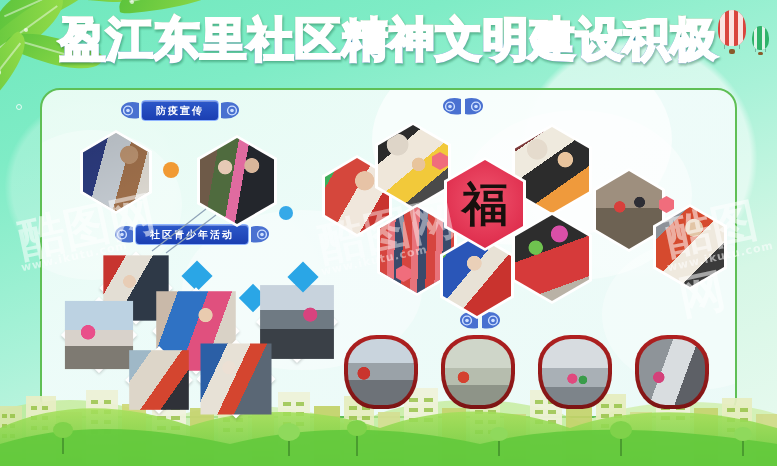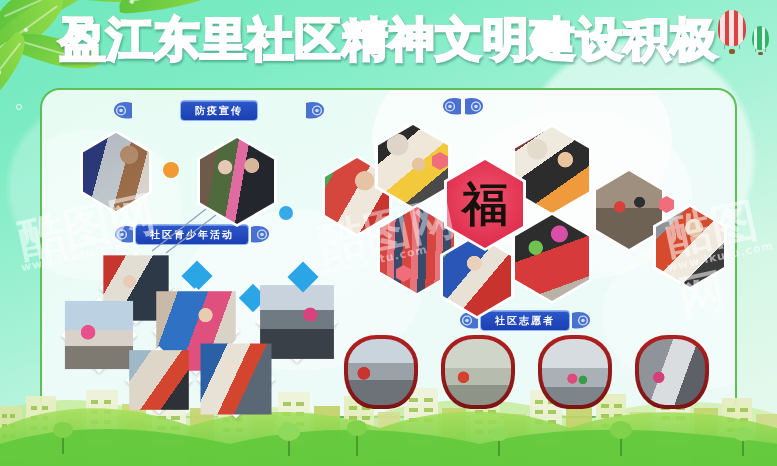--- a/index.html
+++ b/index.html
@@ -158,21 +158,21 @@
 </div>
 
 <div class="panel">
   <div class="cloud" style="left:330px; top:-55px; width:300px; height:210px;"></div>
   <div class="cloud" style="left:420px; top:20px;  width:230px; height:170px; background:rgba(255,255,255,.45);"></div>
   <div class="cloud" style="left:140px; top:120px; width:240px; height:160px; background:rgba(255,255,255,.38);"></div>
   <div class="cloud" style="left:-40px; top:40px;  width:180px; height:150px; background:rgba(255,255,255,.30);"></div>
   <div class="cloud" style="left:560px; top:150px; width:190px; height:150px; background:rgba(255,255,255,.35);"></div>
 </div>
 
-<div class="banner" style="left:112px; top:100px;gap:46px;">
+<div class="banner" style="left:119px; top:100px;">
   <span class="orn">
     <svg width="22" height="21" viewBox="0 0 22 21">
         <path d="M20 3 C10 0 2 4 2 10 C2 16 10 20 20 18 Z" fill="#2c58c9" opacity=".85"></path>
         <circle cx="9" cy="10.5" r="4.4" fill="none" stroke="#cfe0ff" stroke-width="1.4"></circle>
         <circle cx="9" cy="10.5" r="1.8" fill="#cfe0ff"></circle>
       </svg>
   </span>
   <span class="plate">防疫宣传</span>
   <span class="orn" style="transform:scaleX(-1);">
     <svg width="22" height="21" viewBox="0 0 22 21">
@@ -219,21 +219,20 @@
 </div>
 
 <div class="banner" style="left:458px; top:310px;">
   <span class="orn">
     <svg width="22" height="21" viewBox="0 0 22 21">
         <path d="M20 3 C10 0 2 4 2 10 C2 16 10 20 20 18 Z" fill="#2c58c9" opacity=".85"></path>
         <circle cx="9" cy="10.5" r="4.4" fill="none" stroke="#cfe0ff" stroke-width="1.4"></circle>
         <circle cx="9" cy="10.5" r="1.8" fill="#cfe0ff"></circle>
       </svg>
   </span>
-  <span class="plate">社区志愿者</span>
   <span class="orn" style="transform:scaleX(-1);">
     <svg width="22" height="21" viewBox="0 0 22 21">
         <path d="M20 3 C10 0 2 4 2 10 C2 16 10 20 20 18 Z" fill="#2c58c9" opacity=".85"></path>
         <circle cx="9" cy="10.5" r="4.4" fill="none" stroke="#cfe0ff" stroke-width="1.4"></circle>
         <circle cx="9" cy="10.5" r="1.8" fill="#cfe0ff"></circle>
       </svg>
   </span>
 </div>
 
 <div class="hex" style="left:80px; top:130px; width:72px; height:84px; z-index:6;">

